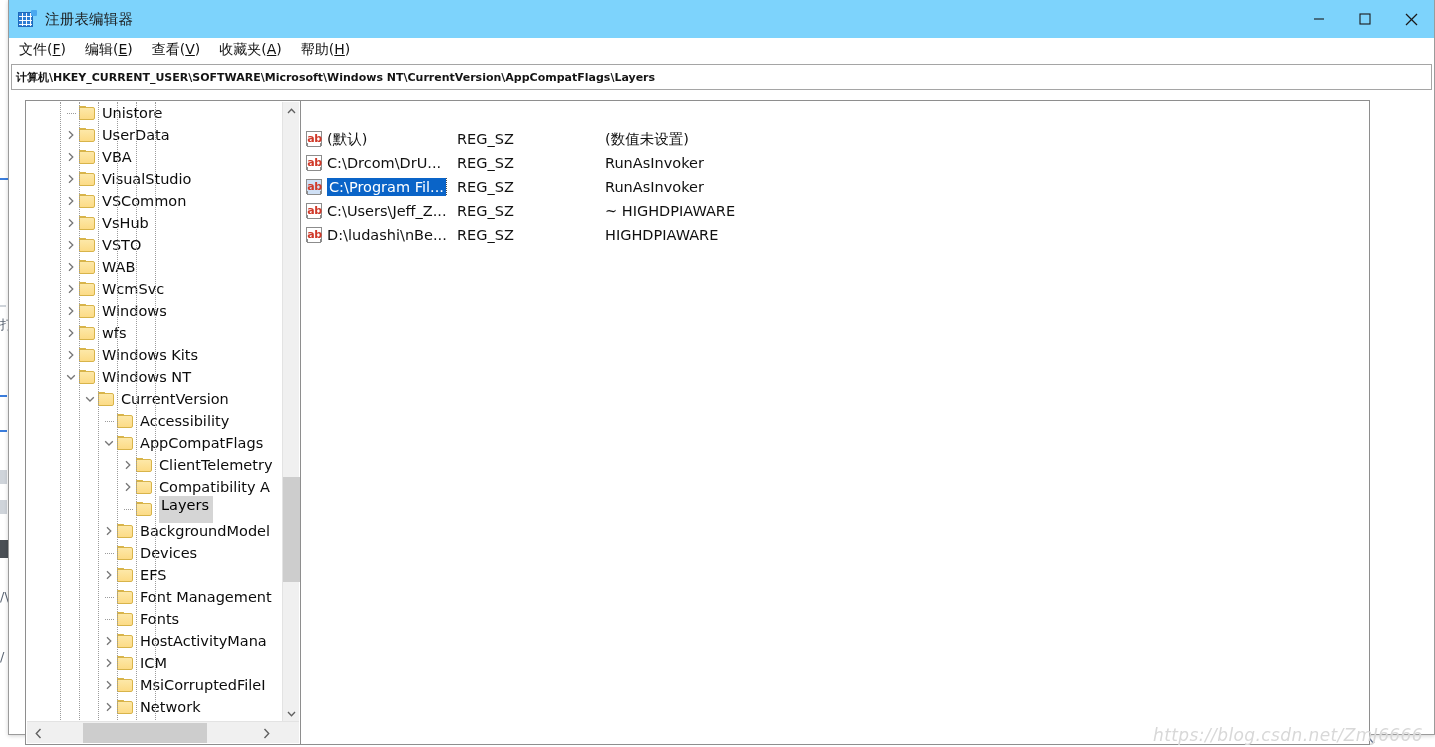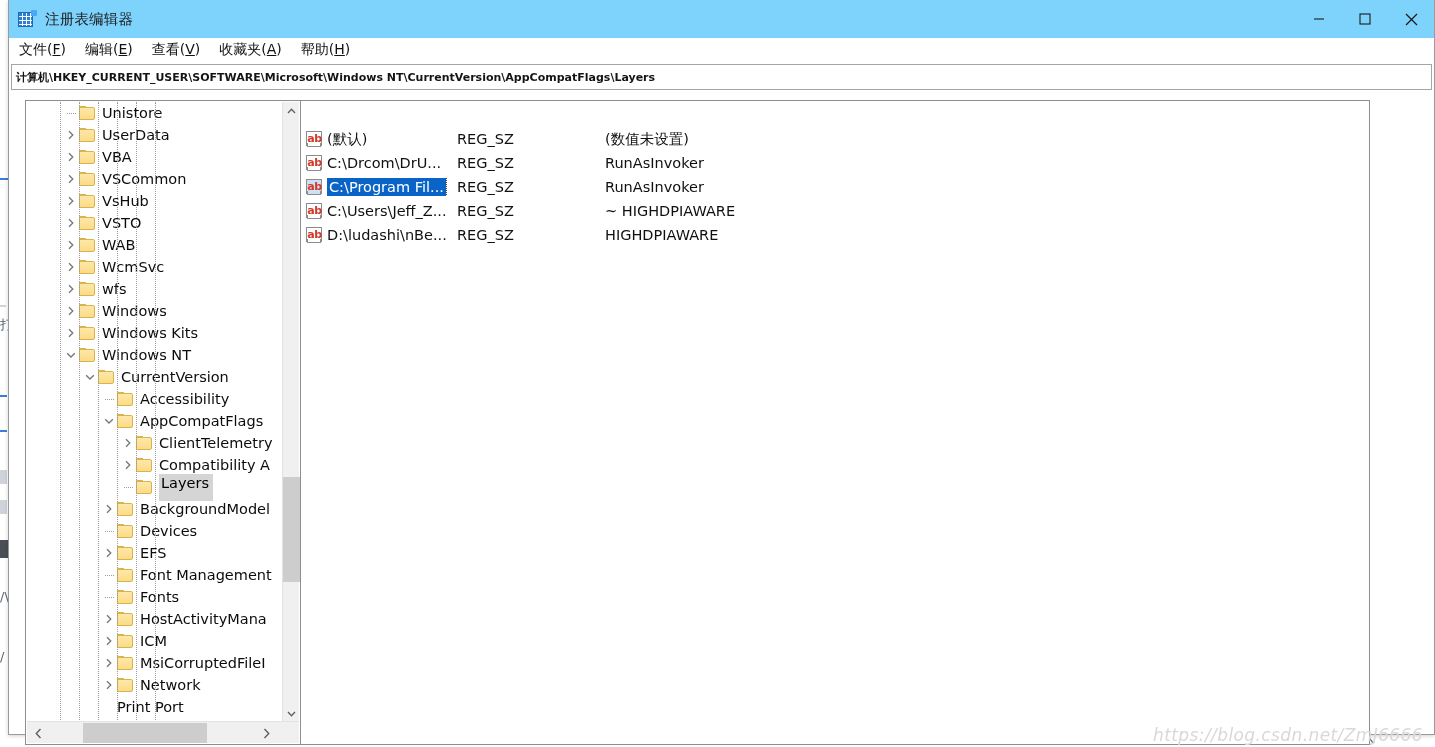--- a/index.html
+++ b/index.html
@@ -373,20 +373,33 @@
               <div style="width: 36px; flex: 0 0 auto; height: 22px;"></div>
               <div class="twisty">
                 <svg width="10" height="10" viewBox="0 0 10 10">
                   <path fill="none" stroke="#767676" stroke-width="1.3" d="M3 1.2 L6.8 5 L3 8.8"></path>
                 </svg>
               </div>
               <div class="folder">
                 <div class="f-tab"></div>
                 <div class="f-back"></div>
               </div>
+              <span class="tree-label">VisualStudio</span>
+            </div>
+            <div class="treerow">
+              <div style="width: 36px; flex: 0 0 auto; height: 22px;"></div>
+              <div class="twisty">
+                <svg width="10" height="10" viewBox="0 0 10 10">
+                  <path fill="none" stroke="#767676" stroke-width="1.3" d="M3 1.2 L6.8 5 L3 8.8"></path>
+                </svg>
+              </div>
+              <div class="folder">
+                <div class="f-tab"></div>
+                <div class="f-back"></div>
+              </div>
               <span class="tree-label">VSCommon</span>
             </div>
             <div class="treerow">
               <div style="width: 36px; flex: 0 0 auto; height: 22px;"></div>
               <div class="twisty">
                 <svg width="10" height="10" viewBox="0 0 10 10">
                   <path fill="none" stroke="#767676" stroke-width="1.3" d="M3 1.2 L6.8 5 L3 8.8"></path>
                 </svg>
               </div>
               <div class="folder">
@@ -438,34 +451,34 @@
               <div style="width: 36px; flex: 0 0 auto; height: 22px;"></div>
               <div class="twisty">
                 <svg width="10" height="10" viewBox="0 0 10 10">
                   <path fill="none" stroke="#767676" stroke-width="1.3" d="M3 1.2 L6.8 5 L3 8.8"></path>
                 </svg>
               </div>
               <div class="folder">
                 <div class="f-tab"></div>
                 <div class="f-back"></div>
               </div>
+              <span class="tree-label">Windows</span>
+            </div>
+            <div class="treerow">
+              <div style="width: 36px; flex: 0 0 auto; height: 22px;"></div>
+              <div class="twisty">
+                <svg width="10" height="10" viewBox="0 0 10 10">
+                  <path fill="none" stroke="#767676" stroke-width="1.3" d="M3 1.2 L6.8 5 L3 8.8"></path>
+                </svg>
+              </div>
+              <div class="folder">
+                <div class="f-tab"></div>
+                <div class="f-back"></div>
+              </div>
               <span class="tree-label">wfs</span>
-            </div>
-            <div class="treerow">
-              <div style="width: 36px; flex: 0 0 auto; height: 22px;"></div>
-              <div class="twisty">
-                <svg width="10" height="10" viewBox="0 0 10 10">
-                  <path fill="none" stroke="#767676" stroke-width="1.3" d="M3 1.2 L6.8 5 L3 8.8"></path>
-                </svg>
-              </div>
-              <div class="folder">
-                <div class="f-tab"></div>
-                <div class="f-back"></div>
-              </div>
-              <span class="tree-label">Windows</span>
             </div>
             <div class="treerow">
               <div style="width: 36px; flex: 0 0 auto; height: 22px;"></div>
               <div class="twisty">
                 <svg width="10" height="10" viewBox="0 0 10 10">
                   <path fill="none" stroke="#767676" stroke-width="1.3" d="M3 1.2 L6.8 5 L3 8.8"></path>
                 </svg>
               </div>
               <div class="folder">
                 <div class="f-tab"></div>

